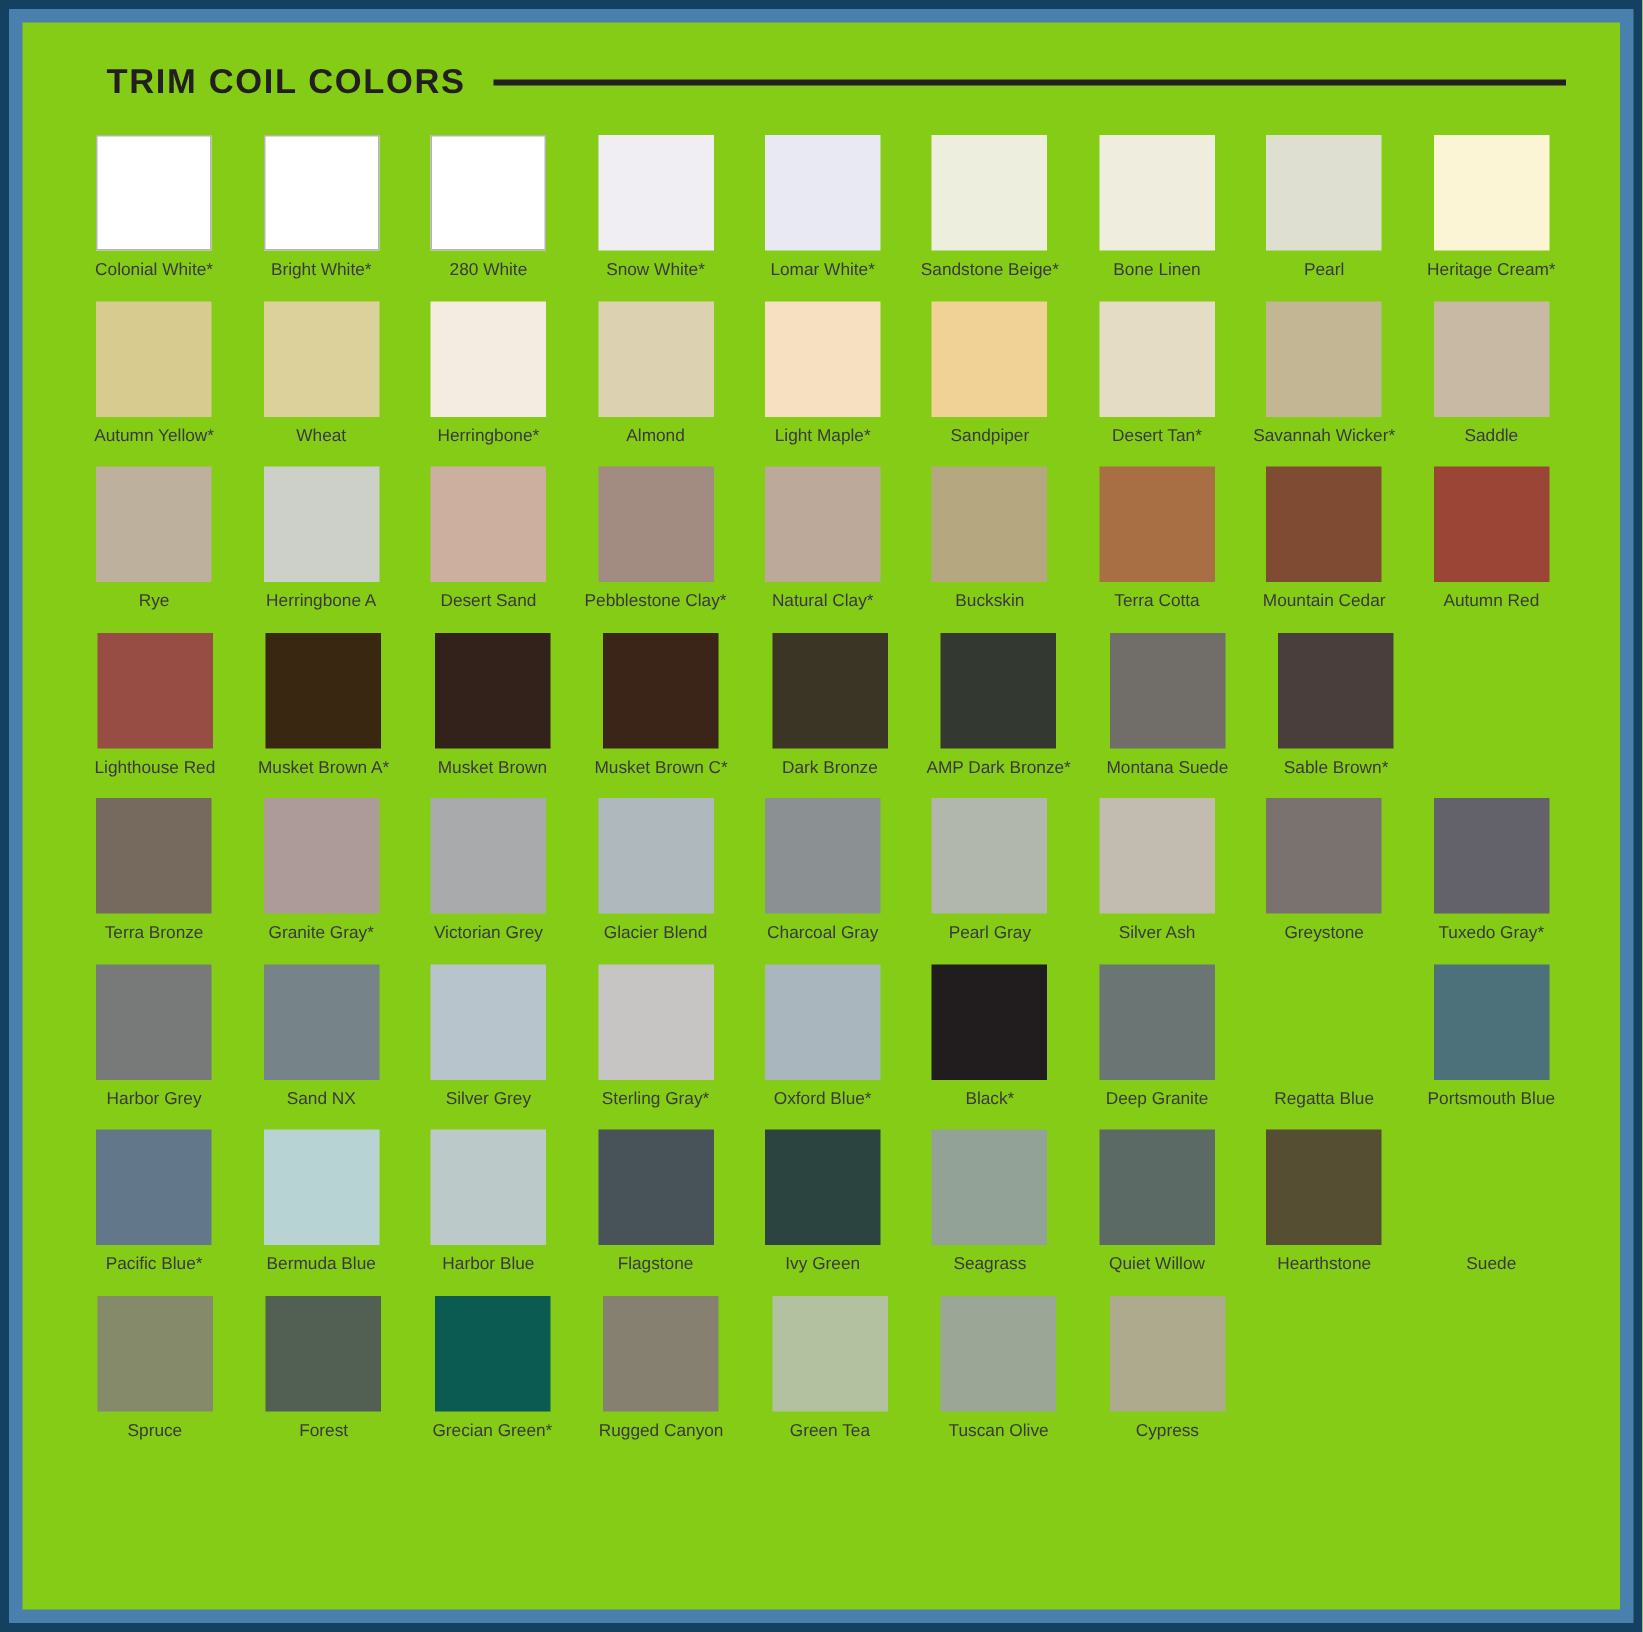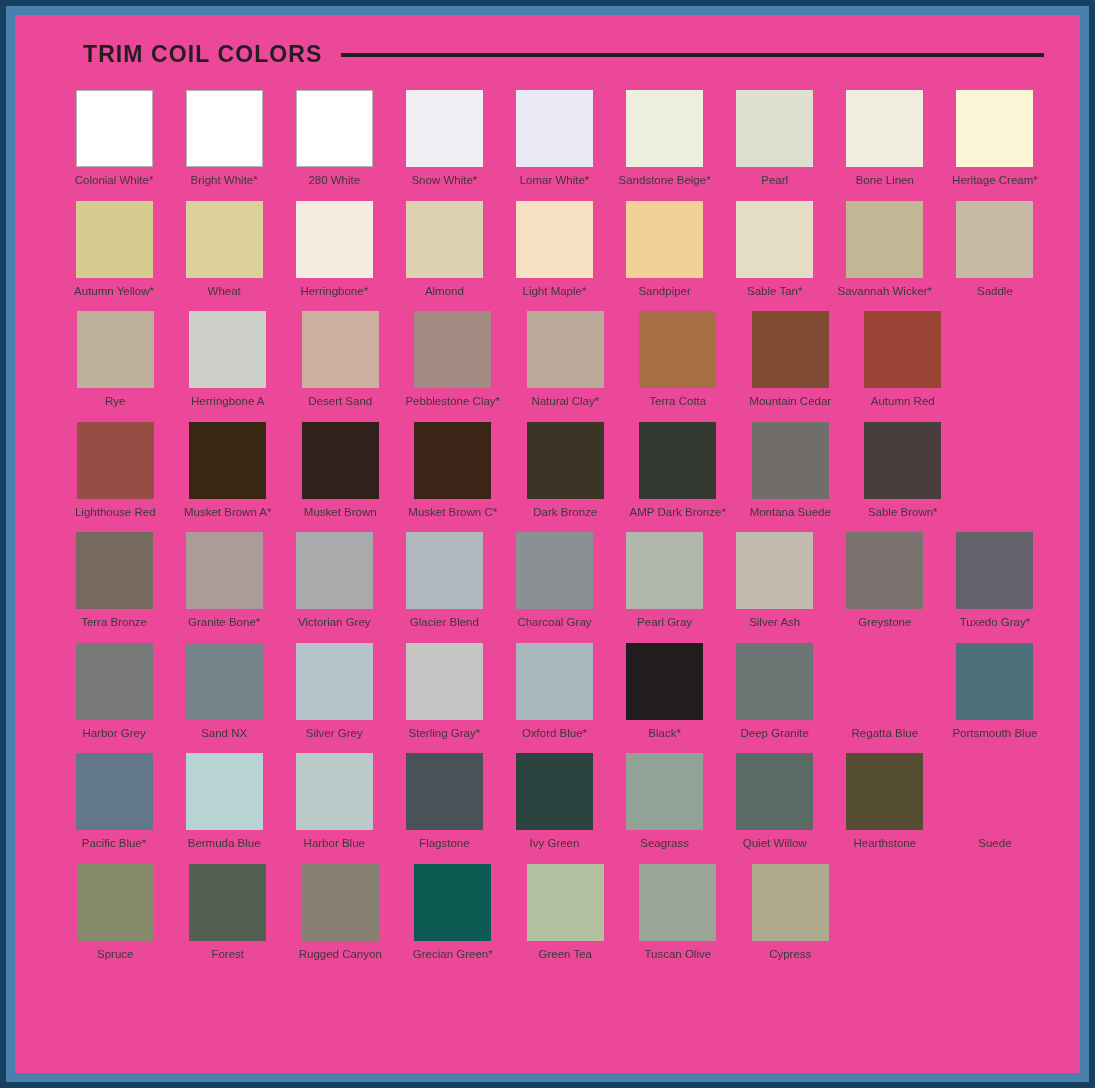--- a/index.html
+++ b/index.html
@@ -17,22 +17,22 @@
   }
   .frame-inner {
     width: 100%;
     height: 100%;
     background: #4a80ad;
     padding: 9px;
   }
   .sheet {
     width: 100%;
     height: 100%;
-    background: #ec4899;
-    padding: 26px 30px 10px 44px;
+    background: #84cc16;
+    padding: 26px 30px 10px 32px;
     overflow: hidden;
   }
   .title-row {
     display: flex;
     align-items: center;
     gap: 18px;
     padding-left: 24px;
     margin-bottom: 22px;
   }
   .title-text {
@@ -112,28 +112,28 @@
             </div>
             <div class="cell">
               <div class="swatch" style="background: rgb(232, 233, 242);"></div>
               <div class="label">Lomar White*</div>
             </div>
             <div class="cell">
               <div class="swatch" style="background: rgb(238, 238, 222);"></div>
               <div class="label">Sandstone Beige*</div>
             </div>
             <div class="cell">
+              <div class="swatch" style="background: rgb(239, 238, 222);"></div>
+              <div class="label">Bone Linen</div>
+            </div>
+            <div class="cell">
               <div class="swatch" style="background: rgb(222, 223, 208);"></div>
               <div class="label">Pearl</div>
             </div>
             <div class="cell">
-              <div class="swatch" style="background: rgb(239, 238, 222);"></div>
-              <div class="label">Bone Linen</div>
-            </div>
-            <div class="cell">
               <div class="swatch" style="background: rgb(251, 244, 213);"></div>
               <div class="label">Heritage Cream*</div>
             </div>
           </div>
           <div class="row">
             <div class="cell">
               <div class="swatch" style="background: rgb(216, 203, 144);"></div>
               <div class="label">Autumn Yellow*</div>
             </div>
             <div class="cell">
@@ -151,21 +151,21 @@
             <div class="cell">
               <div class="swatch" style="background: rgb(246, 224, 193);"></div>
               <div class="label">Light Maple*</div>
             </div>
             <div class="cell">
               <div class="swatch" style="background: rgb(240, 210, 150);"></div>
               <div class="label">Sandpiper</div>
             </div>
             <div class="cell">
               <div class="swatch" style="background: rgb(228, 220, 197);"></div>
-              <div class="label">Sable Tan*</div>
+              <div class="label">Desert Tan*</div>
             </div>
             <div class="cell">
               <div class="swatch" style="background: rgb(194, 182, 148);"></div>
               <div class="label">Savannah Wicker*</div>
             </div>
             <div class="cell">
               <div class="swatch" style="background: rgb(200, 185, 164);"></div>
               <div class="label">Saddle</div>
             </div>
           </div>
@@ -184,20 +184,24 @@
             </div>
             <div class="cell">
               <div class="swatch" style="background: rgb(162, 139, 128);"></div>
               <div class="label">Pebblestone Clay*</div>
             </div>
             <div class="cell">
               <div class="swatch" style="background: rgb(189, 169, 154);"></div>
               <div class="label">Natural Clay*</div>
             </div>
             <div class="cell">
+              <div class="swatch" style="background: rgb(181, 168, 129);"></div>
+              <div class="label">Buckskin</div>
+            </div>
+            <div class="cell">
               <div class="swatch" style="background: rgb(169, 111, 68);"></div>
               <div class="label">Terra Cotta</div>
             </div>
             <div class="cell">
               <div class="swatch" style="background: rgb(127, 76, 51);"></div>
               <div class="label">Mountain Cedar</div>
             </div>
             <div class="cell">
               <div class="swatch" style="background: rgb(155, 69, 54);"></div>
               <div class="label">Autumn Red</div>
@@ -237,21 +241,21 @@
               <div class="label">Sable Brown*</div>
             </div>
           </div>
           <div class="row">
             <div class="cell">
               <div class="swatch" style="background: rgb(118, 105, 93);"></div>
               <div class="label">Terra Bronze</div>
             </div>
             <div class="cell">
               <div class="swatch" style="background: rgb(172, 155, 152);"></div>
-              <div class="label">Granite Bone*</div>
+              <div class="label">Granite Gray*</div>
             </div>
             <div class="cell">
               <div class="swatch" style="background: rgb(169, 170, 171);"></div>
               <div class="label">Victorian Grey</div>
             </div>
             <div class="cell">
               <div class="swatch" style="background: rgb(174, 184, 189);"></div>
               <div class="label">Glacier Blend</div>
             </div>
             <div class="cell">
@@ -354,26 +358,26 @@
           <div class="row">
             <div class="cell">
               <div class="swatch" style="background: rgb(133, 138, 107);"></div>
               <div class="label">Spruce</div>
             </div>
             <div class="cell">
               <div class="swatch" style="background: rgb(82, 96, 83);"></div>
               <div class="label">Forest</div>
             </div>
             <div class="cell">
+              <div class="swatch" style="background: rgb(12, 91, 82);"></div>
+              <div class="label">Grecian Green*</div>
+            </div>
+            <div class="cell">
               <div class="swatch" style="background: rgb(133, 128, 111);"></div>
               <div class="label">Rugged Canyon</div>
-            </div>
-            <div class="cell">
-              <div class="swatch" style="background: rgb(12, 91, 82);"></div>
-              <div class="label">Grecian Green*</div>
             </div>
             <div class="cell">
               <div class="swatch" style="background: rgb(180, 193, 161);"></div>
               <div class="label">Green Tea</div>
             </div>
             <div class="cell">
               <div class="swatch" style="background: rgb(155, 166, 151);"></div>
               <div class="label">Tuscan Olive</div>
             </div>
             <div class="cell">

